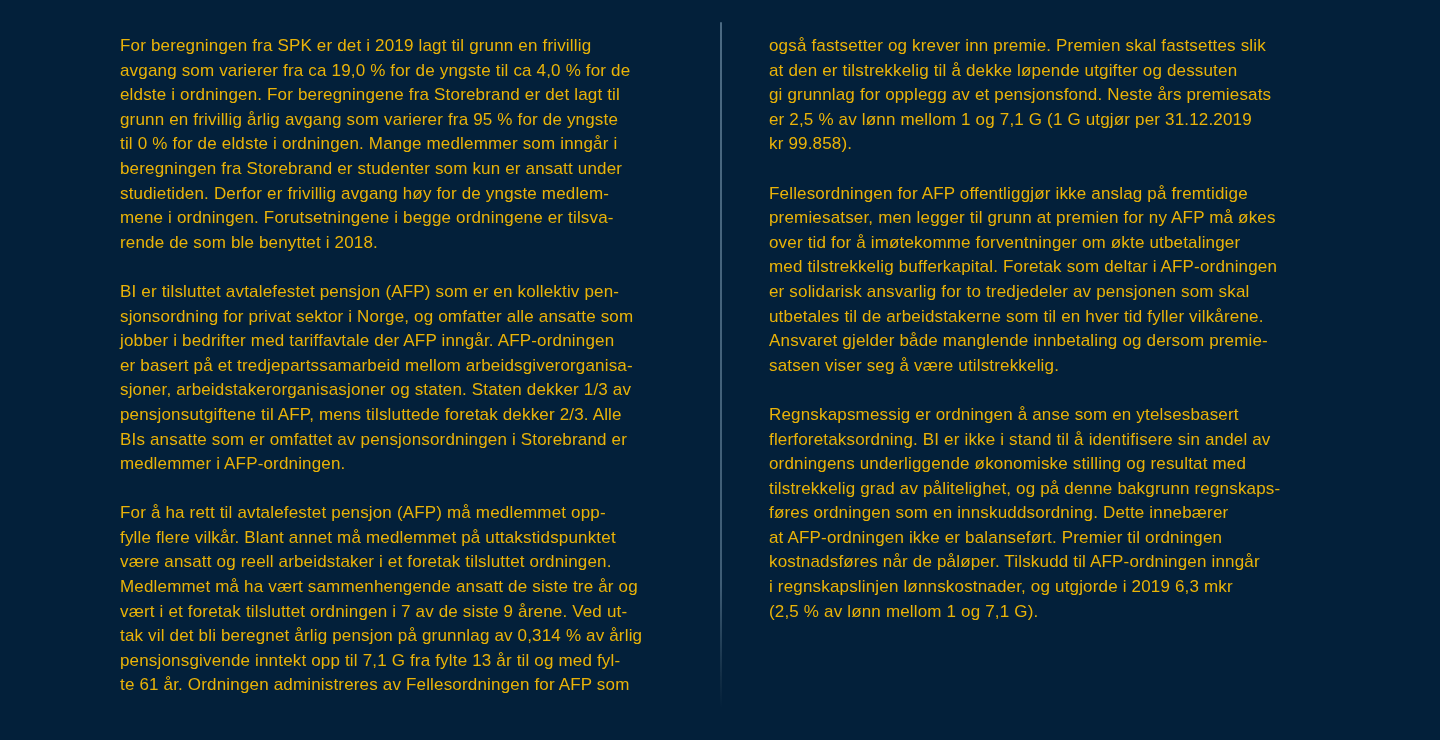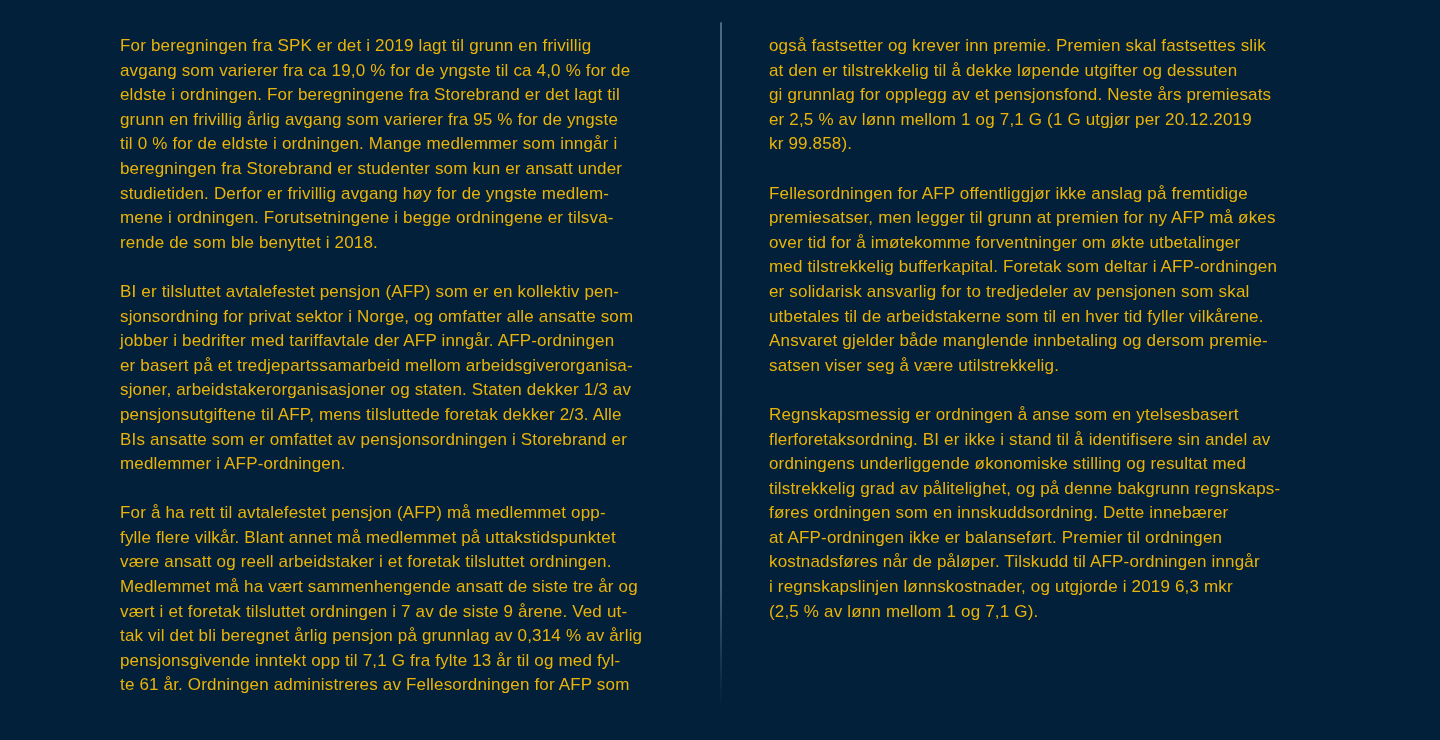--- a/index.html
+++ b/index.html
@@ -91,21 +91,21 @@
 pensjonsgivende inntekt opp til 7,1 G fra fylte 13 år til og med fyl-
 te 61 år. Ordningen administreres av Fellesordningen for AFP som</p>
   </div>
 
   <div class="divider"></div>
 
   <div class="column column-right">
     <p class="paragraph">også fastsetter og krever inn premie. Premien skal fastsettes slik
 at den er tilstrekkelig til å dekke løpende utgifter og dessuten
 gi grunnlag for opplegg av et pensjonsfond. Neste års premiesats
-er 2,5 % av lønn mellom 1 og 7,1 G (1 G utgjør per 20.12.2019
+er 2,5 % av lønn mellom 1 og 7,1 G (1 G utgjør per 31.12.2019
 kr 99.858).</p>
     <p class="paragraph">Fellesordningen for AFP offentliggjør ikke anslag på fremtidige
 premiesatser, men legger til grunn at premien for ny AFP må økes
 over tid for å imøtekomme forventninger om økte utbetalinger
 med tilstrekkelig bufferkapital. Foretak som deltar i AFP-ordningen
 er solidarisk ansvarlig for to tredjedeler av pensjonen som skal
 utbetales til de arbeidstakerne som til en hver tid fyller vilkårene.
 Ansvaret gjelder både manglende innbetaling og dersom premie-
 satsen viser seg å være utilstrekkelig.</p>
     <p class="paragraph">Regnskapsmessig er ordningen å anse som en ytelsesbasert

